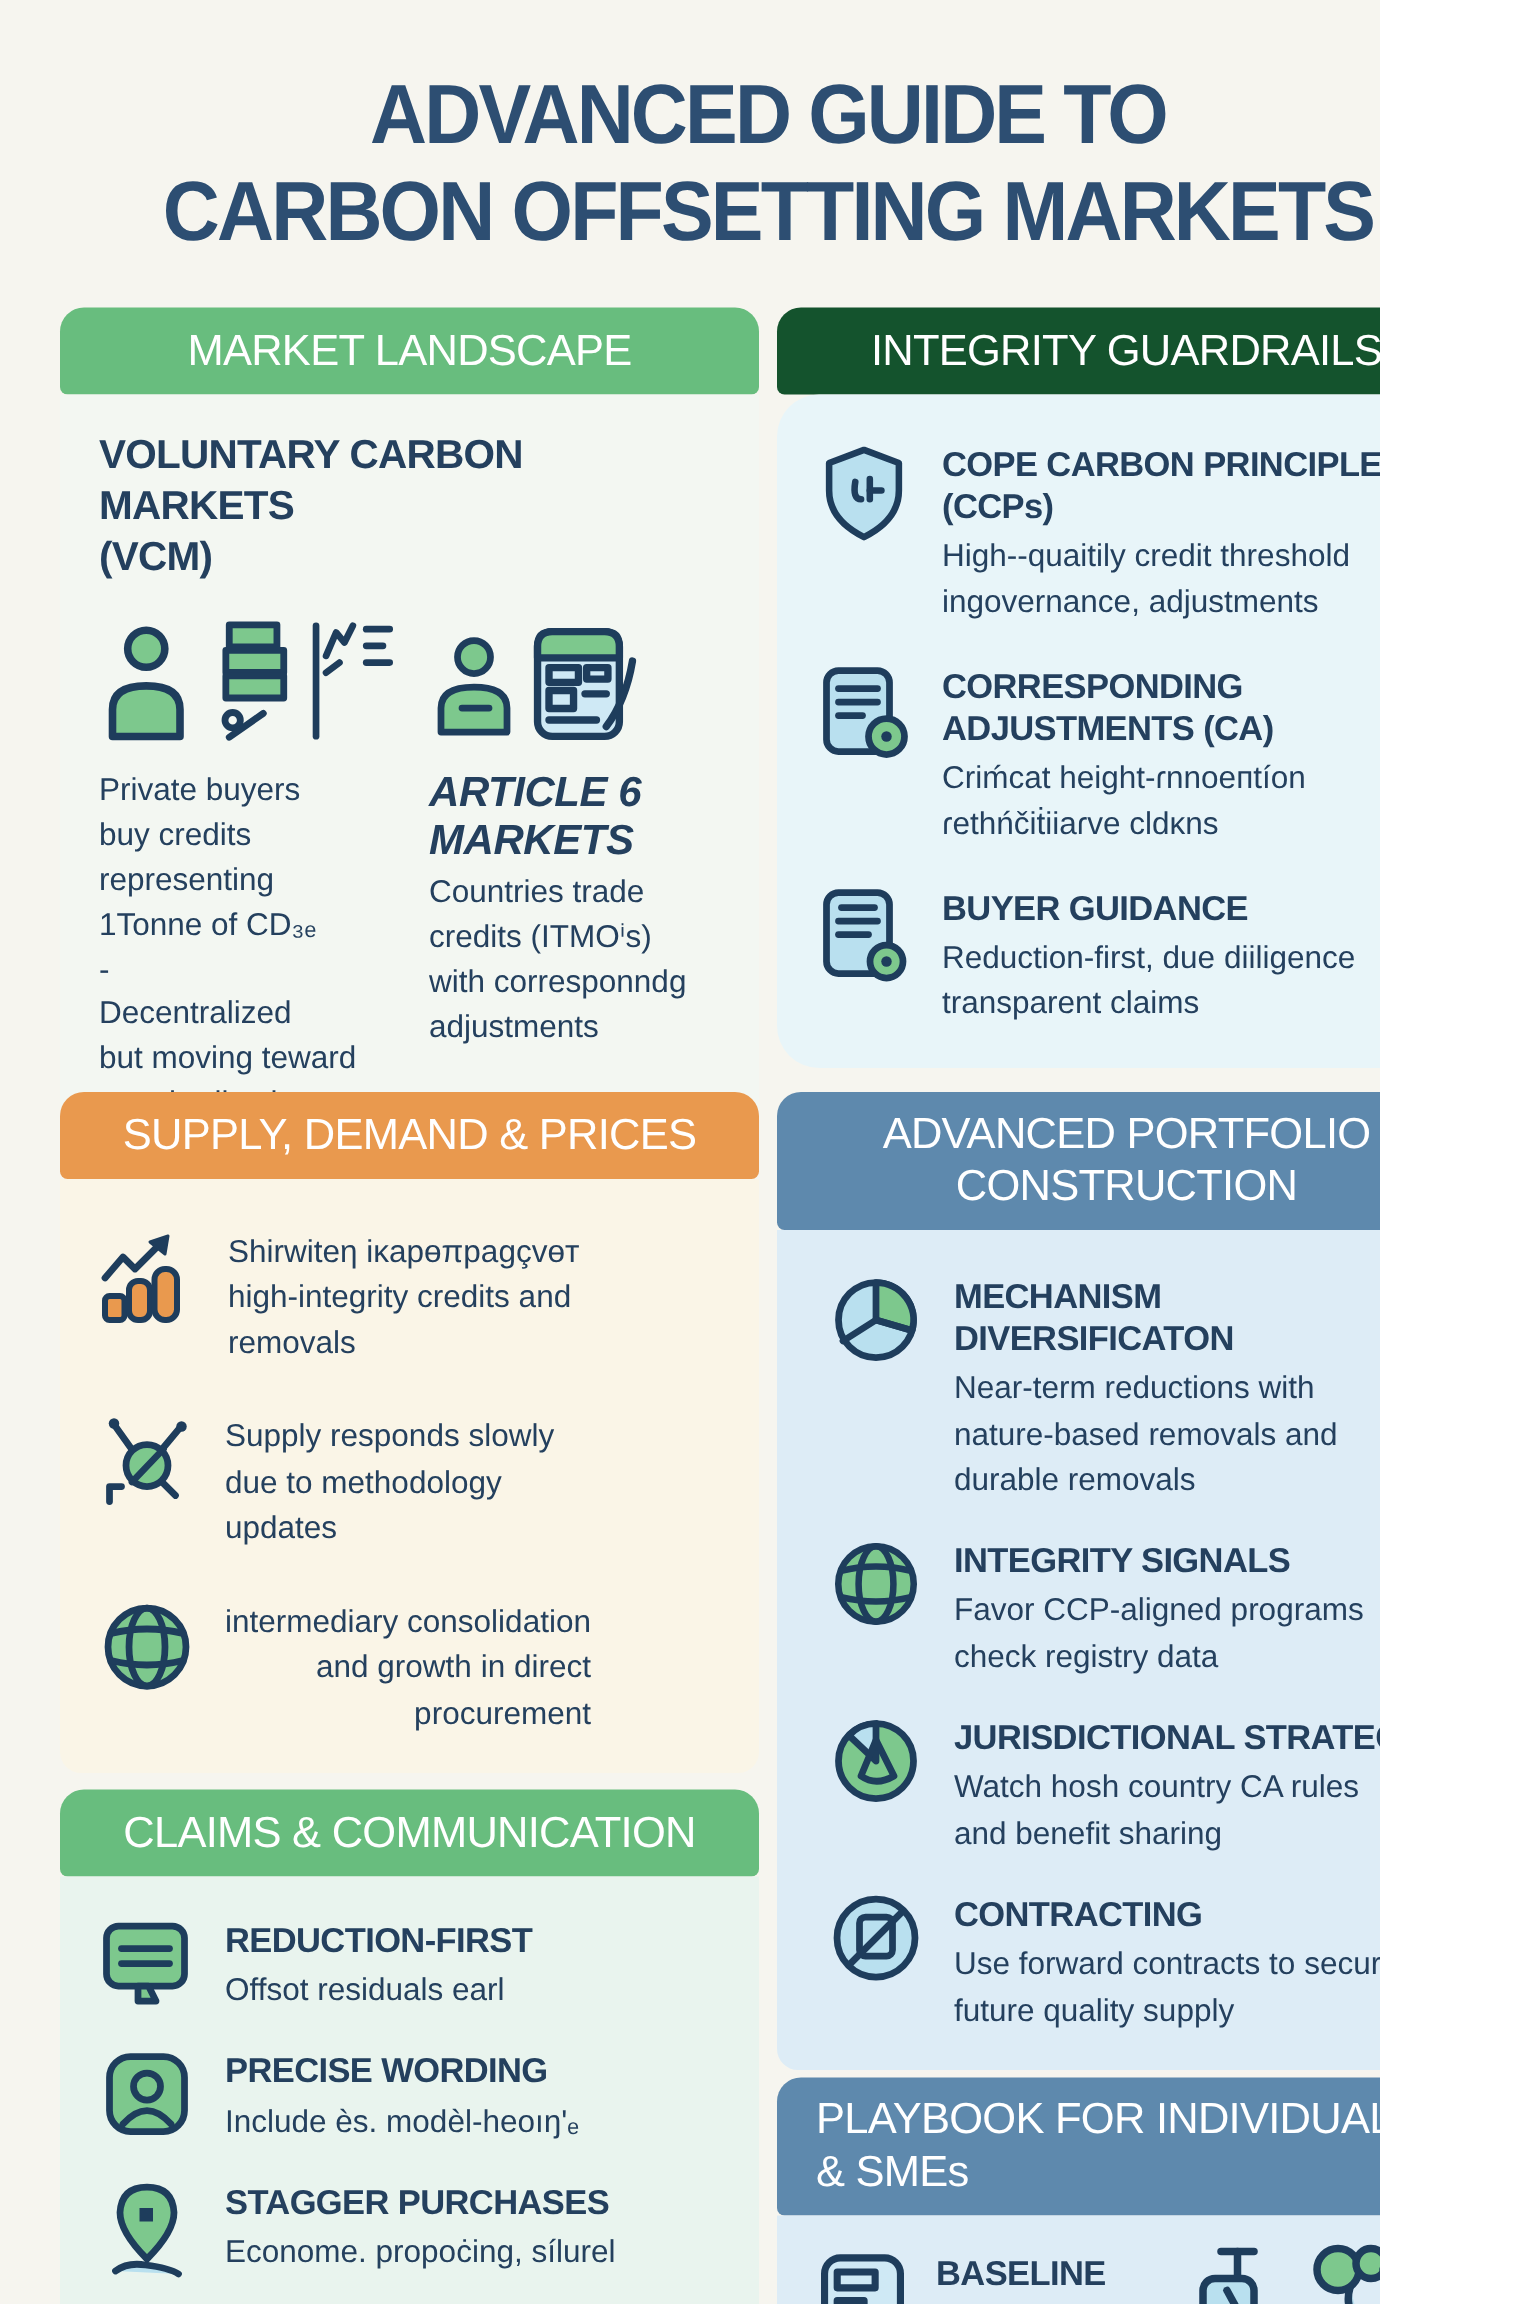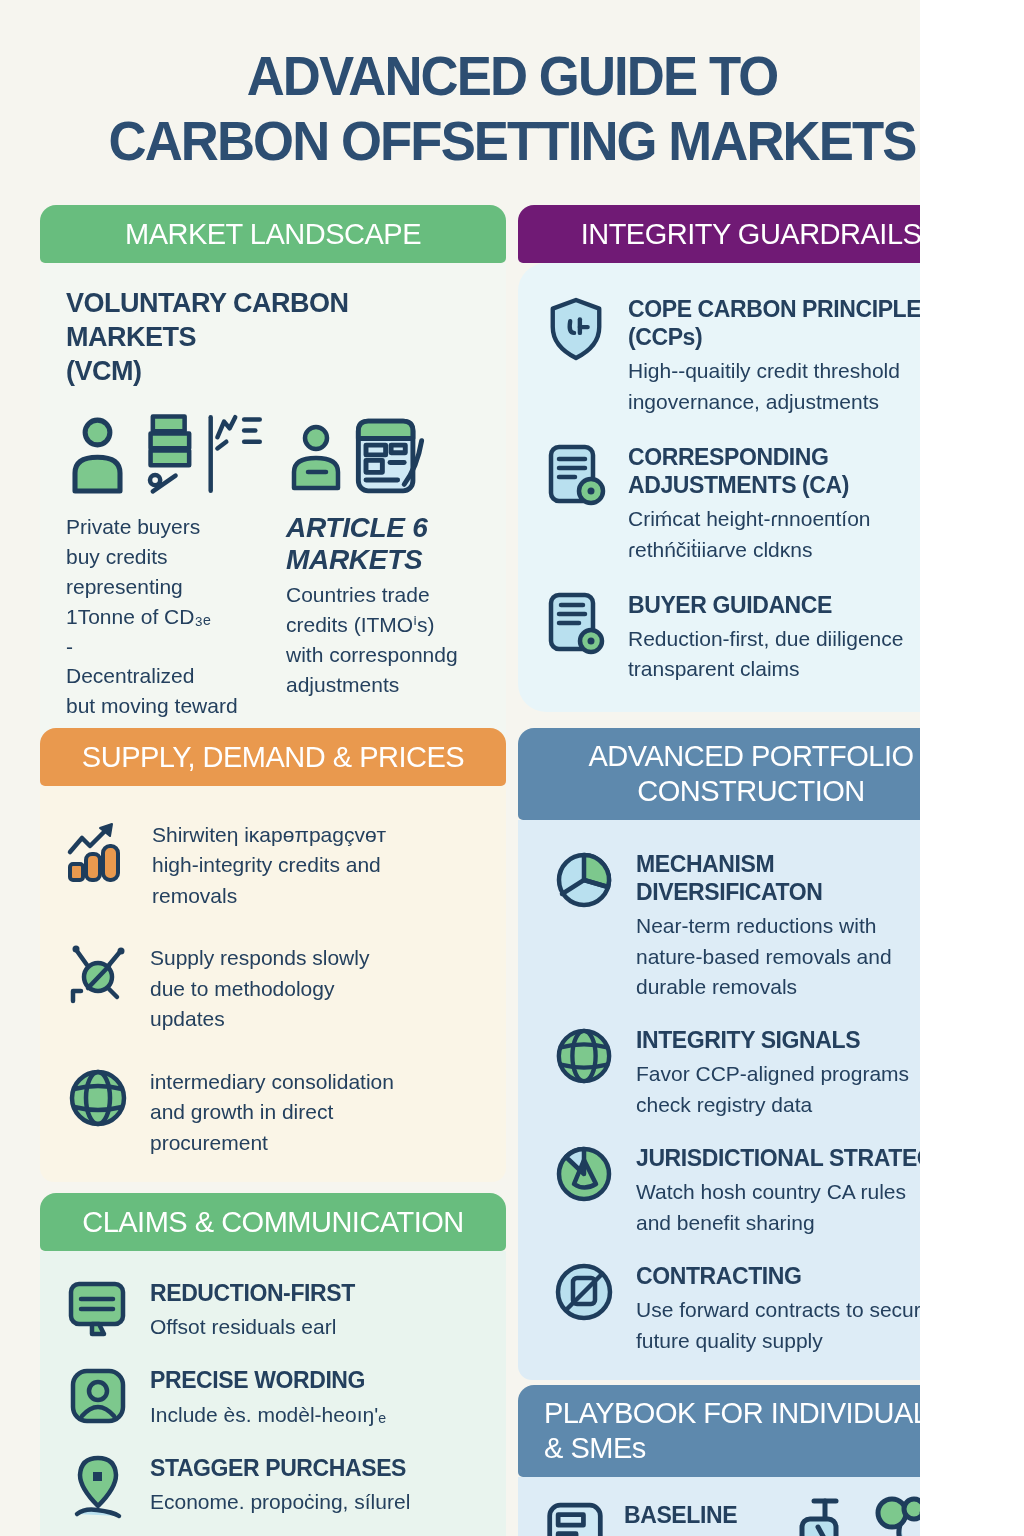--- a/index.html
+++ b/index.html
@@ -24,21 +24,21 @@
     border-radius:16px 16px 5px 5px;
     color:#ffffff;font-weight:400;
     display:flex;align-items:center;justify-content:center;
     text-align:center;letter-spacing:-.5px;
     white-space:pre-line;
   }
   .card-body{border-radius:0 0 14px 14px;}
   .h1line{height:58px;font-size:29px;}
   .h2line{height:92px;font-size:29px;line-height:1.2;}
   .green{background:#68bd7e;}
-  .lblue{background:#701a75;}
+  .lblue{background:#14532d;}
   .orange{background:#e9994e;}
   .steel{background:#5e89ad;}
   .body-market{background:#f3f7f2;}
   .body-integrity{background:#e8f5f9;border-radius:28px;}
   .body-supply{background:#faf5e7;}
   .body-portfolio{background:#ddecf6;}
   .body-claims{background:#e9f4ee;}
   .body-playbook{background:#ddecf6;}
 
   .pad{padding:24px 26px;}
@@ -224,21 +224,21 @@
             <circle cx="31" cy="34" r="14" fill="#7dc88d"></circle>
             <line x1="21" y1="45" x2="42" y2="23"></line>
             <path d="M6 58 L6 48 L14 48"></path>
             <path d="M42 46 L50 54"></path>
           </svg>
         </span>
         <div class="item-body">Supply responds slowly
 due to methodology
 updates</div>
       </div>
-      <div class="item" style="margin-bottom:0;">
+      <div class="item" style="margin-bottom:0;text-align:right;">
         <span class="ic">
           <svg width="62" height="62" viewBox="0 0 62 62" fill="none" stroke="#1e3d5c" stroke-width="4.5" stroke-linejoin="round" stroke-linecap="round">
             <circle cx="31" cy="31" r="26" fill="#7dc88d"></circle>
             <ellipse cx="31" cy="31" rx="12" ry="26"></ellipse>
             <path d="M7 22 Q31 16 55 22"></path>
             <path d="M7 40 Q31 46 55 40"></path>
           </svg>
         </span>
         <div class="item-body">intermediary consolidation
 and growth in direct

